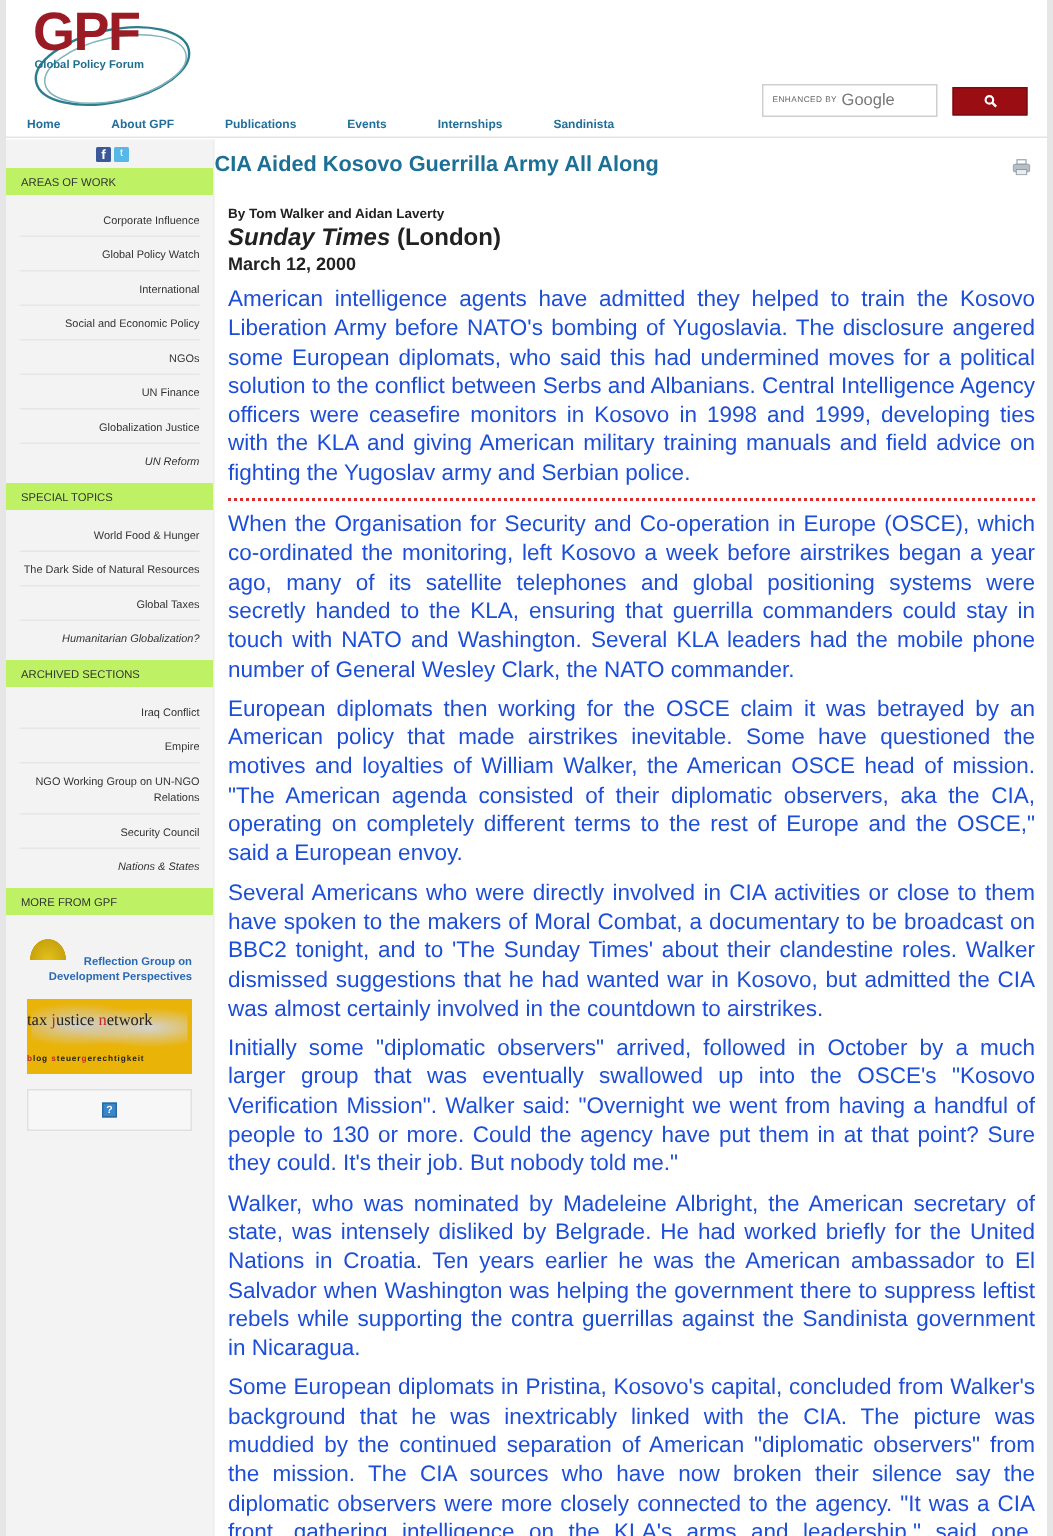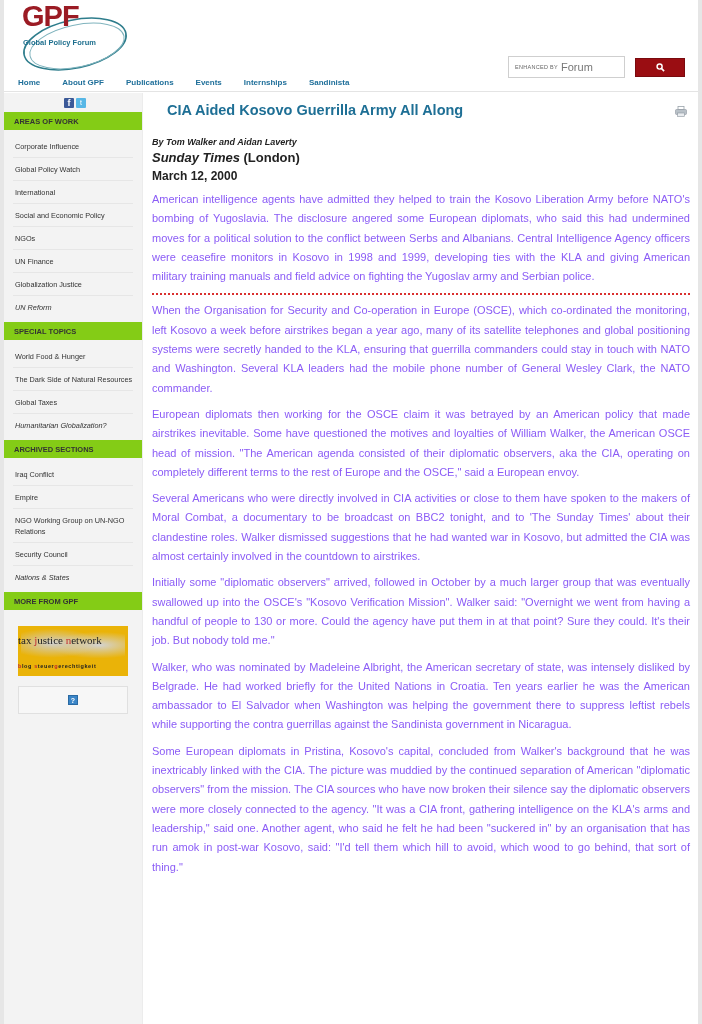--- a/index.html
+++ b/index.html
@@ -5,65 +5,65 @@
   * { box-sizing: border-box; margin: 0; padding: 0; }
   html, body { width: 702px; height: 1024px; overflow: hidden; background: #ffffff; }
   body { font-family: "Liberation Sans", sans-serif; color: #333; position: relative; }
 
   .page-edge-left { position: absolute; left: 0; top: 0; width: 4px; height: 1024px; background: #e6e6e6; }
   .page-edge-right { position: absolute; right: 0; top: 0; width: 4px; height: 1024px; background: #e6e6e6; }
 
   
   .header { position: absolute; left: 4px; top: 0; width: 694px; height: 92px; background: #fff; border-bottom: 1px solid #e4e4e4; }
   .logo { position: absolute; left: 15px; top: 2px; width: 112px; height: 70px; }
-  .logo-gpf { position: absolute; left: 3px; top: -2px; font-family: "Liberation Sans", sans-serif; font-weight: bold; font-size: 29px; color: #9b1b24; letter-spacing: -1px; }
+  .logo-gpf { position: absolute; left: 3px; top: -2px; font-family: "Liberation Sans", sans-serif; font-weight: bold; font-size: 36px; color: #9b1b24; letter-spacing: -1px; }
   .logo-sub { position: absolute; left: 4px; top: 36px; font-size: 7.5px; font-weight: bold; color: #1e6f8e; white-space: nowrap; }
   .logo-swoosh { position: absolute; left: 0; top: 0; }
 
-  .topnav { position: absolute; left: 14px; top: 78px; display: flex; gap: 4px; }
+  .topnav { position: absolute; left: 14px; top: 78px; display: flex; gap: 16px; }
   .topnav a { font-size: 8px; font-weight: bold; color: #1f6f9a; text-decoration: none; margin-right: 18px; white-space: nowrap; }
 
   .search-box { position: absolute; left: 504px; top: 56px; width: 117px; height: 22px; border: 1px solid #cfcfcf; background: #fff; display: flex; align-items: center; padding-left: 6px; }
   .search-box .enh { font-size: 5.5px; color: #666; letter-spacing: 0.3px; margin-right: 3px; }
   .search-box .goog { font-size: 11px; color: #777; }
   .search-btn { position: absolute; left: 631px; top: 58px; width: 50px; height: 19px; background: #9a0d12; border: 1px solid #7a0a0e; display: flex; align-items: center; justify-content: center; cursor: pointer; }
 
   
   .sidebar { position: absolute; left: 4px; top: 93px; width: 138px; height: 931px; background: #f3f3f3; }
   .social { height: 19px; display: flex; justify-content: center; align-items: center; gap: 2px; padding-left: 4px; }
   .social .fb { width: 10px; height: 10px; background: #3b5998; border-radius: 1px; color: #fff; font-size: 9px; font-weight: bold; display: flex; align-items: flex-end; justify-content: center; line-height: 9px; }
   .social .tw { width: 10px; height: 10px; background: #57b7e6; border-radius: 1px; color: #fff; font-size: 7px; display: flex; align-items: center; justify-content: center; }
-  .side-heading { height: 18px; background: #84cc16; font-size: 7.5px; font-weight: bold; color: #333; padding-left: 10px; display: flex; align-items: center; }
+  .side-heading { height: 18px; background: #bef264; font-size: 7.5px; font-weight: normal; color: #333; padding-left: 10px; display: flex; align-items: center; }
   .side-list { padding: 5px 9px 4px 9px; }
-  .side-item { display: block; font-size: 7.3px; color: #333; padding: 6px 0 5px 2px; line-height: 11px; border-bottom: 1px solid #e6e6e6; text-decoration: none; }
+  .side-item { display: block; font-size: 7.3px; color: #333; padding: 6px 0 5px 2px; line-height: 11px; border-bottom: 1px solid #e6e6e6; text-decoration: none; text-align: right; }
   .side-item:last-child { border-bottom: none; font-style: italic; }
   .more-box { padding: 16px 9px 0 14px; }
   .reflection { position: relative; width: 110px; height: 32px; margin-bottom: 8px; }
   .reflection .fan { position: absolute; left: 2px; top: 0; width: 24px; height: 14px; background: radial-gradient(ellipse at bottom, #e3c21b 0%, #c8a30e 70%, transparent 72%); border-radius: 12px 12px 0 0; }
   .reflection .txt { position: absolute; left: 6px; top: 10px; font-size: 7.5px; font-weight: bold; color: #2a6ab4; line-height: 10px; text-align: right; width: 104px; }
   .taxjustice { position: relative; width: 110px; height: 50px; background: #eab308; }
   .taxjustice .map { position: absolute; left: 3px; top: 2px; width: 104px; height: 38px; background: radial-gradient(ellipse at 30% 40%, #cfcfcf 0%, transparent 45%), radial-gradient(ellipse at 75% 45%, #d3d3d3 0%, transparent 45%); }
   .taxjustice .t1 { position: absolute; left: 0; top: 8px; font-size: 11px; color: #222; white-space: nowrap; font-family: "Liberation Serif", serif; }
   .taxjustice .t1 .r { color: #c0282d; }
   .taxjustice .t2 { position: absolute; left: 0; top: 37px; font-size: 5.5px; font-weight: bold; color: #222; letter-spacing: 0.6px; white-space: nowrap; }
   .taxjustice .t2 .r { color: #c0282d; }
   .qbox { margin-top: 10px; width: 110px; height: 28px; border: 1px solid #e0e0e0; background: #f7f7f7; display: flex; align-items: center; justify-content: center; }
   .qbox .q { width: 10px; height: 10px; background: #3b86c8; border: 1px solid #2a6aa3; color: #fff; font-size: 7px; font-weight: bold; display: flex; align-items: center; justify-content: center; }
 
   
   .main { position: absolute; left: 142px; top: 93px; width: 556px; height: 931px; background: #fff; border-left: 1px solid #ececec; }
-  .title { position: absolute; left: 24px; top: 9px; font-size: 14.5px; font-weight: bold; color: #1e6f95; white-space: nowrap; }
+  .title { position: absolute; left: 0; top: 9px; font-size: 14.5px; font-weight: bold; color: #1e6f95; white-space: nowrap; }
   .print-icon { position: absolute; left: 532px; top: 13px; width: 12px; height: 11px; }
-  .byline { position: absolute; left: 9px; top: 44px; font-size: 9px; font-weight: bold; color: #222; font-style: italic; }
-  .source { position: absolute; left: 9px; top: 57px; font-size: 13px; font-weight: bold; color: #222; }
+  .byline { position: absolute; left: 9px; top: 44px; font-size: 9px; font-weight: bold; color: #222; }
+  .source { position: absolute; left: 9px; top: 57px; font-size: 16px; font-weight: bold; color: #222; }
   .source i { font-style: italic; }
   .date { position: absolute; left: 9px; top: 76px; font-size: 12px; font-weight: bold; color: #222; }
 
   .body { position: absolute; left: 9px; top: 97px; width: 538px; }
-  .body p { font-size: 11px; line-height: 19.3px; color: #8b5cf6; text-align: justify; margin-bottom: 7px; }
+  .body p { font-size: 15px; line-height: 19.3px; color: #1d4ed8; text-align: justify; margin-bottom: 7px; }
   .divider { height: 3px; border-top: 2px dotted #d9302f; margin: 3px 0 5px 0; }
 </style>
 </head>
 <body>
 
 <div class="page-edge-left"></div>
 <div class="page-edge-right"></div>
 
 <div class="header">
   <div class="logo">
@@ -79,21 +79,21 @@
     <a>Home</a>
     <a>About GPF</a>
     <a>Publications</a>
     <a>Events</a>
     <a>Internships</a>
     <a>Sandinista</a>
   </nav>
 
   <div class="search-box">
     <span class="enh">ENHANCED BY</span>
-    <span class="goog">Forum</span>
+    <span class="goog">Google</span>
   </div>
   <div class="search-btn">
     <svg width="9" height="9" viewBox="0 0 10 10">
       <circle cx="4" cy="4" r="2.8" fill="none" stroke="#fff" stroke-width="1.6"></circle>
       <line x1="6" y1="6" x2="9" y2="9" stroke="#fff" stroke-width="1.8"></line>
     </svg>
   </div>
 </div>
 
 <aside class="sidebar">
@@ -126,20 +126,27 @@
   <div class="side-list">
     <a class="side-item">Iraq Conflict</a>
     <a class="side-item">Empire</a>
     <a class="side-item">NGO Working Group on UN-NGO Relations</a>
     <a class="side-item">Security Council</a>
     <a class="side-item">Nations &amp; States</a>
   </div>
 
   <div class="side-heading">MORE FROM GPF</div>
   <div class="more-box">
+    <div class="reflection">
+      <span class="fan"></span>
+      <div class="txt">
+        <span>Reflection Group on</span><br>
+        <span>Development Perspectives</span>
+      </div>
+    </div>
     <div class="taxjustice">
       <div class="map"></div>
       <div class="t1"><span>tax </span><span class="r">j</span><span>ustice </span><span class="r">n</span><span>etwork</span></div>
       <div class="t2"><span class="r">b</span><span>log </span><span class="r">s</span><span>teuer</span><span class="r">g</span><span>erechtigkeit</span></div>
     </div>
     <div class="qbox">
       <span class="q">?</span>
     </div>
   </div>
 </aside>

